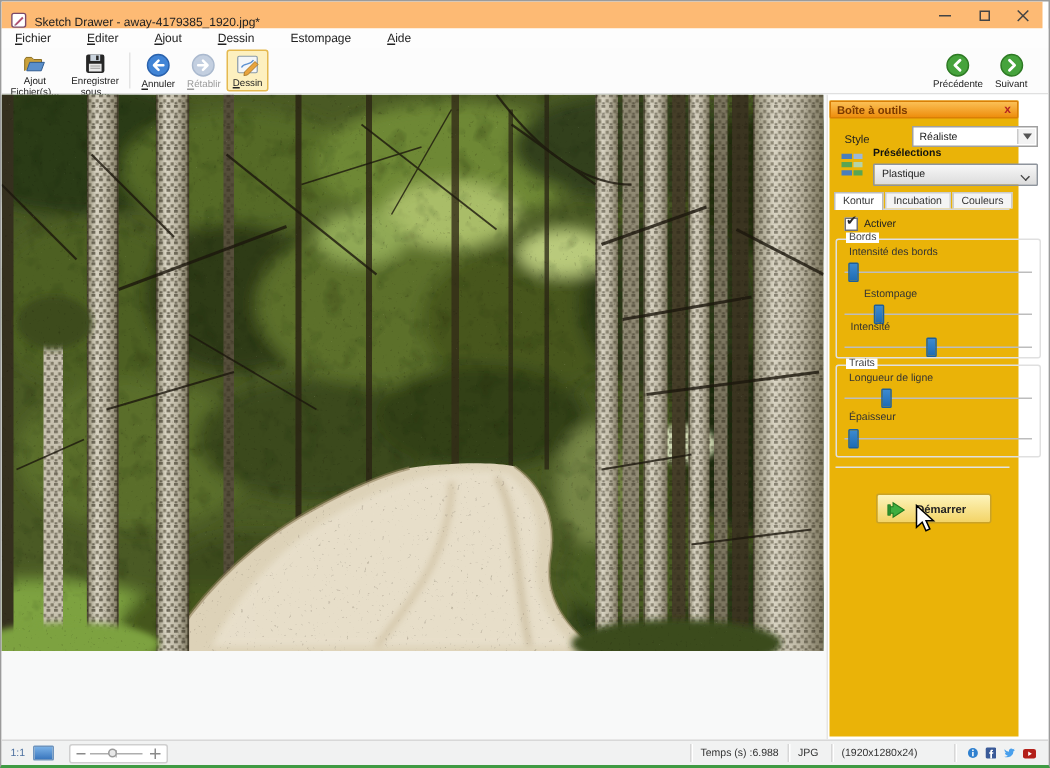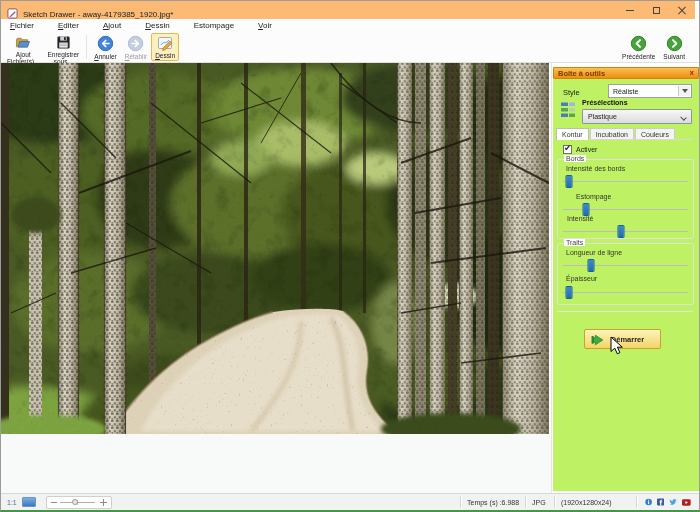--- a/index.html
+++ b/index.html
@@ -42,21 +42,21 @@
   .tsep{width:1px;background:#e4e4e4;margin:2px 3px;}
   .tb-right{margin-left:auto;display:flex;align-items:stretch;margin-right:8px;}
 
   
   .main{position:absolute;left:0;top:62px;right:0;bottom:17px;background:#f8f9f9;overflow:hidden;}
   .photo{position:absolute;left:0;top:0;width:548px;height:371px;display:block;}
   .vsep{position:absolute;left:550px;top:0;bottom:0;width:1px;background:#e5e5e5;}
   .canvasright{position:absolute;left:551px;top:0;right:0;bottom:0;background:#fff;}
 
   
-  .toolbox{position:absolute;left:552px;top:4px;width:146px;height:424px;background:#bef264;font-size:7px;}
+  .toolbox{position:absolute;left:552px;top:4px;width:126px;height:424px;background:#eab308;font-size:7px;}
   .tb-head{position:absolute;left:0;top:0;right:0;height:12px;
     background:linear-gradient(#fbc055,#ee8e0d);border:1px solid #d97f06;border-radius:1px;
     display:flex;align-items:center;padding:0 4px;}
   .tb-head .t{font-size:7.5px;font-weight:bold;color:#7b3a00;}
   .tb-head .x{margin-left:auto;color:#b22222;font-weight:bold;font-size:8px;line-height:8px;}
   .row-style-label{position:absolute;left:10px;top:21px;font-size:7.5px;color:#222;}
   .combo1{position:absolute;left:55px;top:17px;width:84px;height:14px;background:#fff;
     border:1px solid #a0a0a0;font-size:7px;color:#222;display:flex;align-items:center;padding-left:4px;}
   .combo1 .arr{position:absolute;right:1px;top:1px;bottom:1px;width:12px;background:#f3f3f3;
     border-left:1px solid #cacaca;display:flex;align-items:center;justify-content:center;}
@@ -141,21 +141,21 @@
         </div>
     </div>
   </div>
 
   <div class="menubar">
     <div class="menu-item acc"><span>Fichier</span></div>
     <div class="menu-item acc"><span>Editer</span></div>
     <div class="menu-item acc"><span>Ajout</span></div>
     <div class="menu-item acc"><span>Dessin</span></div>
     <div class="menu-item"><span>Estompage</span></div>
-    <div class="menu-item acc"><span>Voir</span></div>
+    <div class="menu-item acc"><span>Aide</span></div>
   </div>
 
   <div class="toolbar">
     <div class="tbtn">
       <svg width="16" height="15" viewBox="0 0 16 16">
         <path d="M1,13 L1,5 L2,3.5 L6,3.5 L7.5,5 L13,5 L13,7.5" fill="#caa13c" stroke="#8a6d20" stroke-width="0.7"></path>
         <path d="M2.5,13 L4.6,7 L15,7 L12.8,13 Z" fill="#5b8fca" stroke="#2f5a8f" stroke-width="0.7"></path>
       </svg>
       <span class="tlbl">
           <span class="l">Ajout</span>

